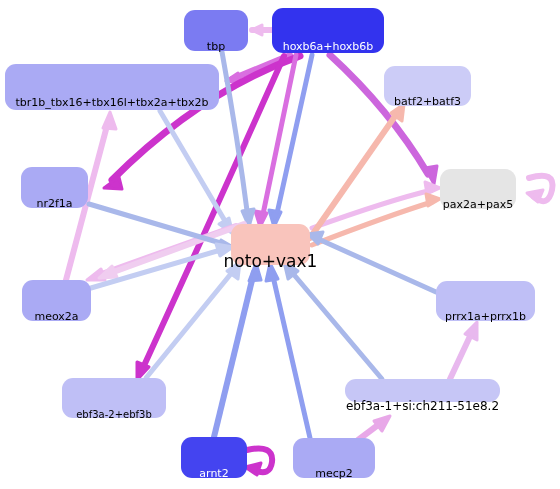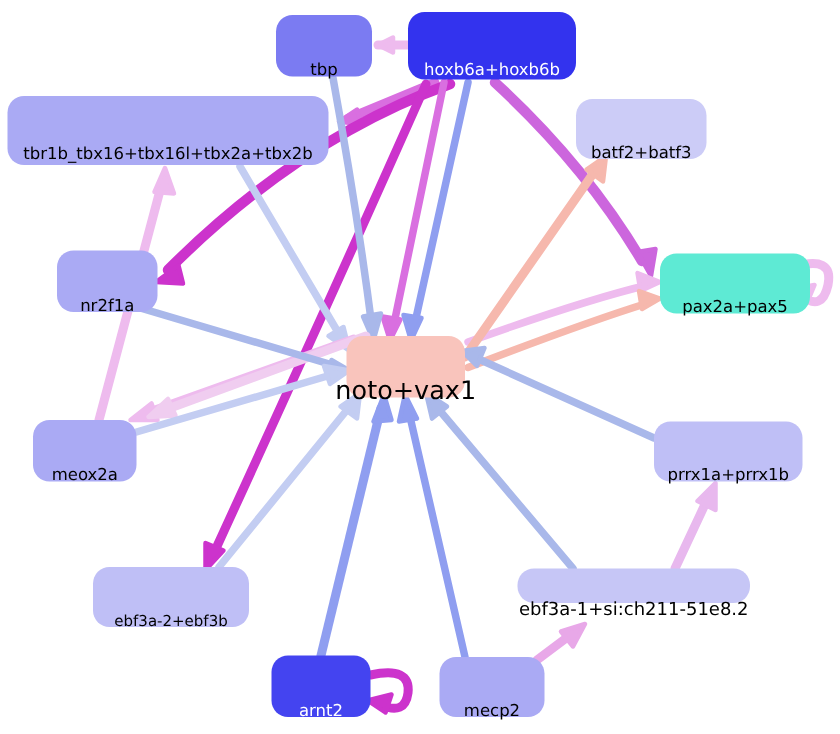--- a/index.html
+++ b/index.html
@@ -146,41 +146,41 @@
       </div>
       <div class="node" style="left: 272px; top: 8px; width: 112px; height: 45px; background: rgb(51, 51, 238); color: rgb(255, 255, 255); font-size: 11px;">
         <span class="node-label">hoxb6a+hoxb6b</span>
       </div>
       <div class="node" style="left: 5px; top: 64px; width: 214px; height: 46px; background: rgb(170, 170, 244); color: rgb(0, 0, 0); font-size: 11px; align-items: center;">
         <span class="node-label">tbr1b_tbx16+tbx16l+tbx2a+tbx2b</span>
       </div>
       <div class="node" style="left: 384px; top: 66px; width: 87px; height: 40px; background: rgb(204, 204, 247); color: rgb(0, 0, 0); font-size: 11px;">
         <span class="node-label">batf2+batf3</span>
       </div>
-      <div class="node" style="left: 38px; top: 167px; width: 67px; height: 41px; background: rgb(170, 170, 244); color: rgb(0, 0, 0); font-size: 11px;">
+      <div class="node" style="left: 21px; top: 167px; width: 67px; height: 41px; background: rgb(170, 170, 244); color: rgb(0, 0, 0); font-size: 11px;">
         <span class="node-label">nr2f1a</span>
       </div>
-      <div class="node" style="left: 440px; top: 169px; width: 100px; height: 40px; background: #5eead4; color: rgb(0, 0, 0); font-size: 11px;">
+      <div class="node" style="left: 440px; top: 169px; width: 76px; height: 40px; background: #e5e5e5; color: rgb(0, 0, 0); font-size: 11px;">
         <span class="node-label">pax2a+pax5</span>
       </div>
       <div class="node" style="left: 231px; top: 224px; width: 79px; height: 41px; background: rgb(249, 196, 188); color: rgb(0, 0, 0); font-size: 17px;">
         <span class="node-label">noto+vax1</span>
       </div>
       <div class="node" style="left: 22px; top: 280px; width: 69px; height: 41px; background: rgb(170, 170, 244); color: rgb(0, 0, 0); font-size: 11px;">
         <span class="node-label">meox2a</span>
       </div>
       <div class="node" style="left: 436px; top: 281px; width: 99px; height: 40px; background: rgb(191, 191, 246); color: rgb(0, 0, 0); font-size: 11px;">
         <span class="node-label">prrx1a+prrx1b</span>
       </div>
       <div class="node" style="left: 62px; top: 378px; width: 104px; height: 40px; background: rgb(191, 191, 246); color: rgb(0, 0, 0); font-size: 10px;">
         <span class="node-label">ebf3a-2+ebf3b</span>
       </div>
       <div class="node" style="left: 345px; top: 379px; width: 155px; height: 23px; background: rgb(198, 198, 246); color: rgb(0, 0, 0); font-size: 12px;">
         <span class="node-label">ebf3a-1+si:ch211-51e8.2</span>
       </div>
       <div class="node" style="left: 181px; top: 437px; width: 66px; height: 41px; background: rgb(68, 68, 240); color: rgb(255, 255, 255); font-size: 11px;">
         <span class="node-label">arnt2</span>
       </div>
-      <div class="node" style="left: 293px; top: 438px; width: 70px; height: 40px; background: rgb(170, 170, 244); color: rgb(0, 0, 0); font-size: 11px;">
+      <div class="node" style="left: 293px; top: 438px; width: 82px; height: 40px; background: rgb(170, 170, 244); color: rgb(0, 0, 0); font-size: 11px;">
         <span class="node-label">mecp2</span>
       </div>
     </div>
 </div>
 
 </body></html>

